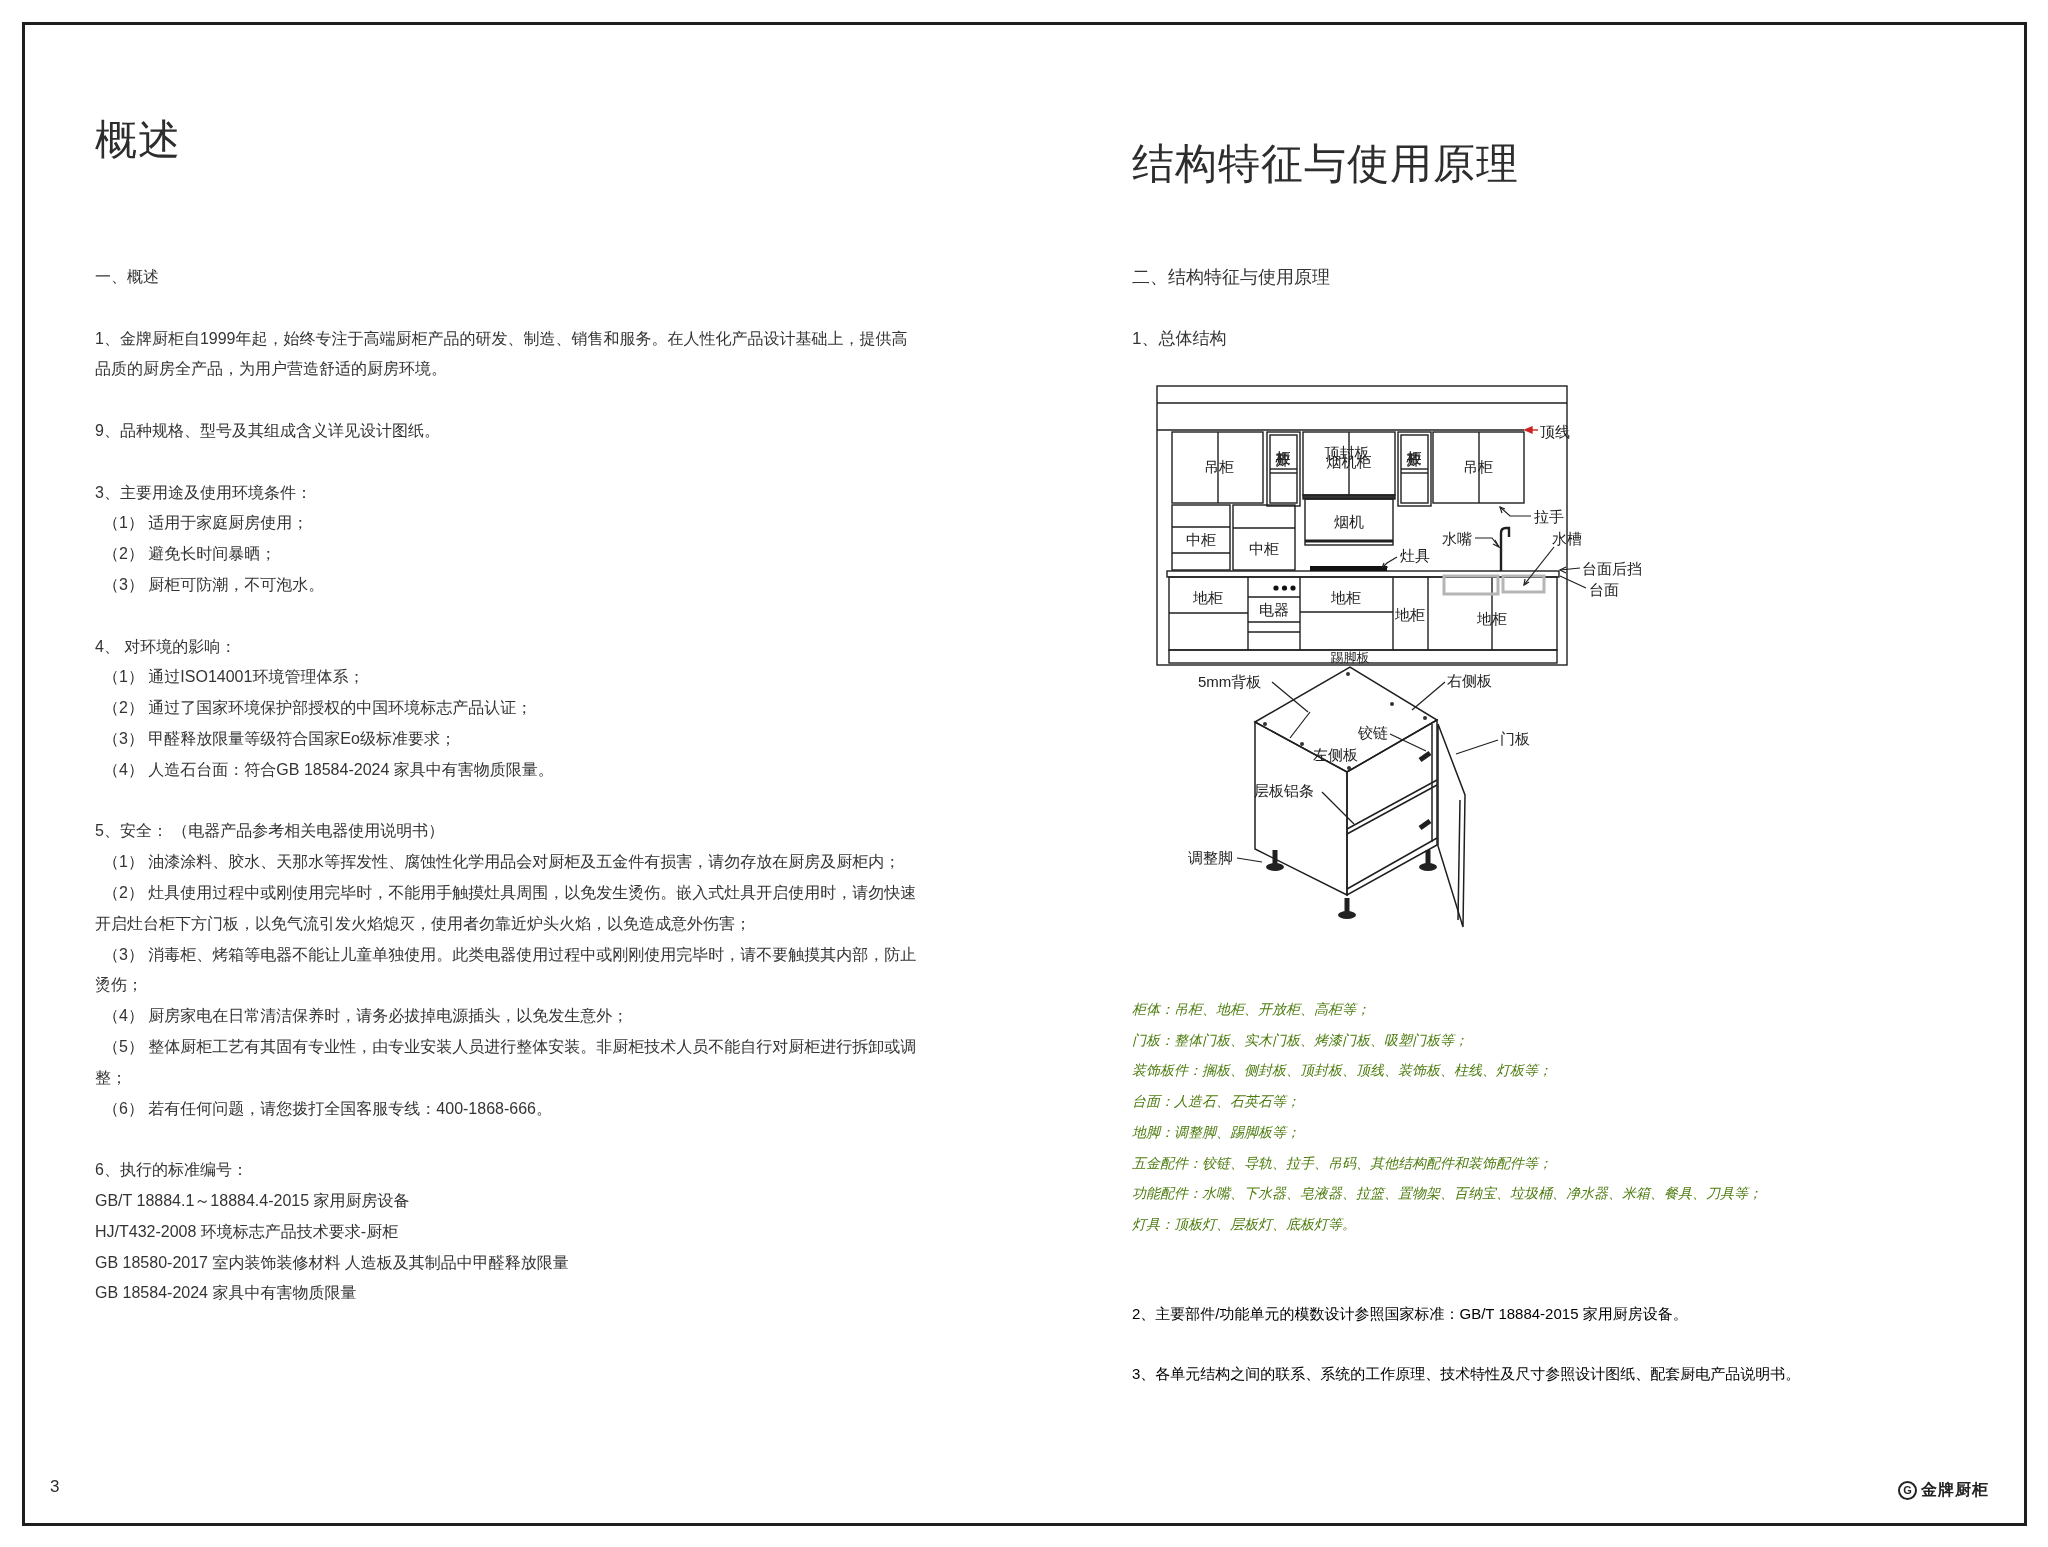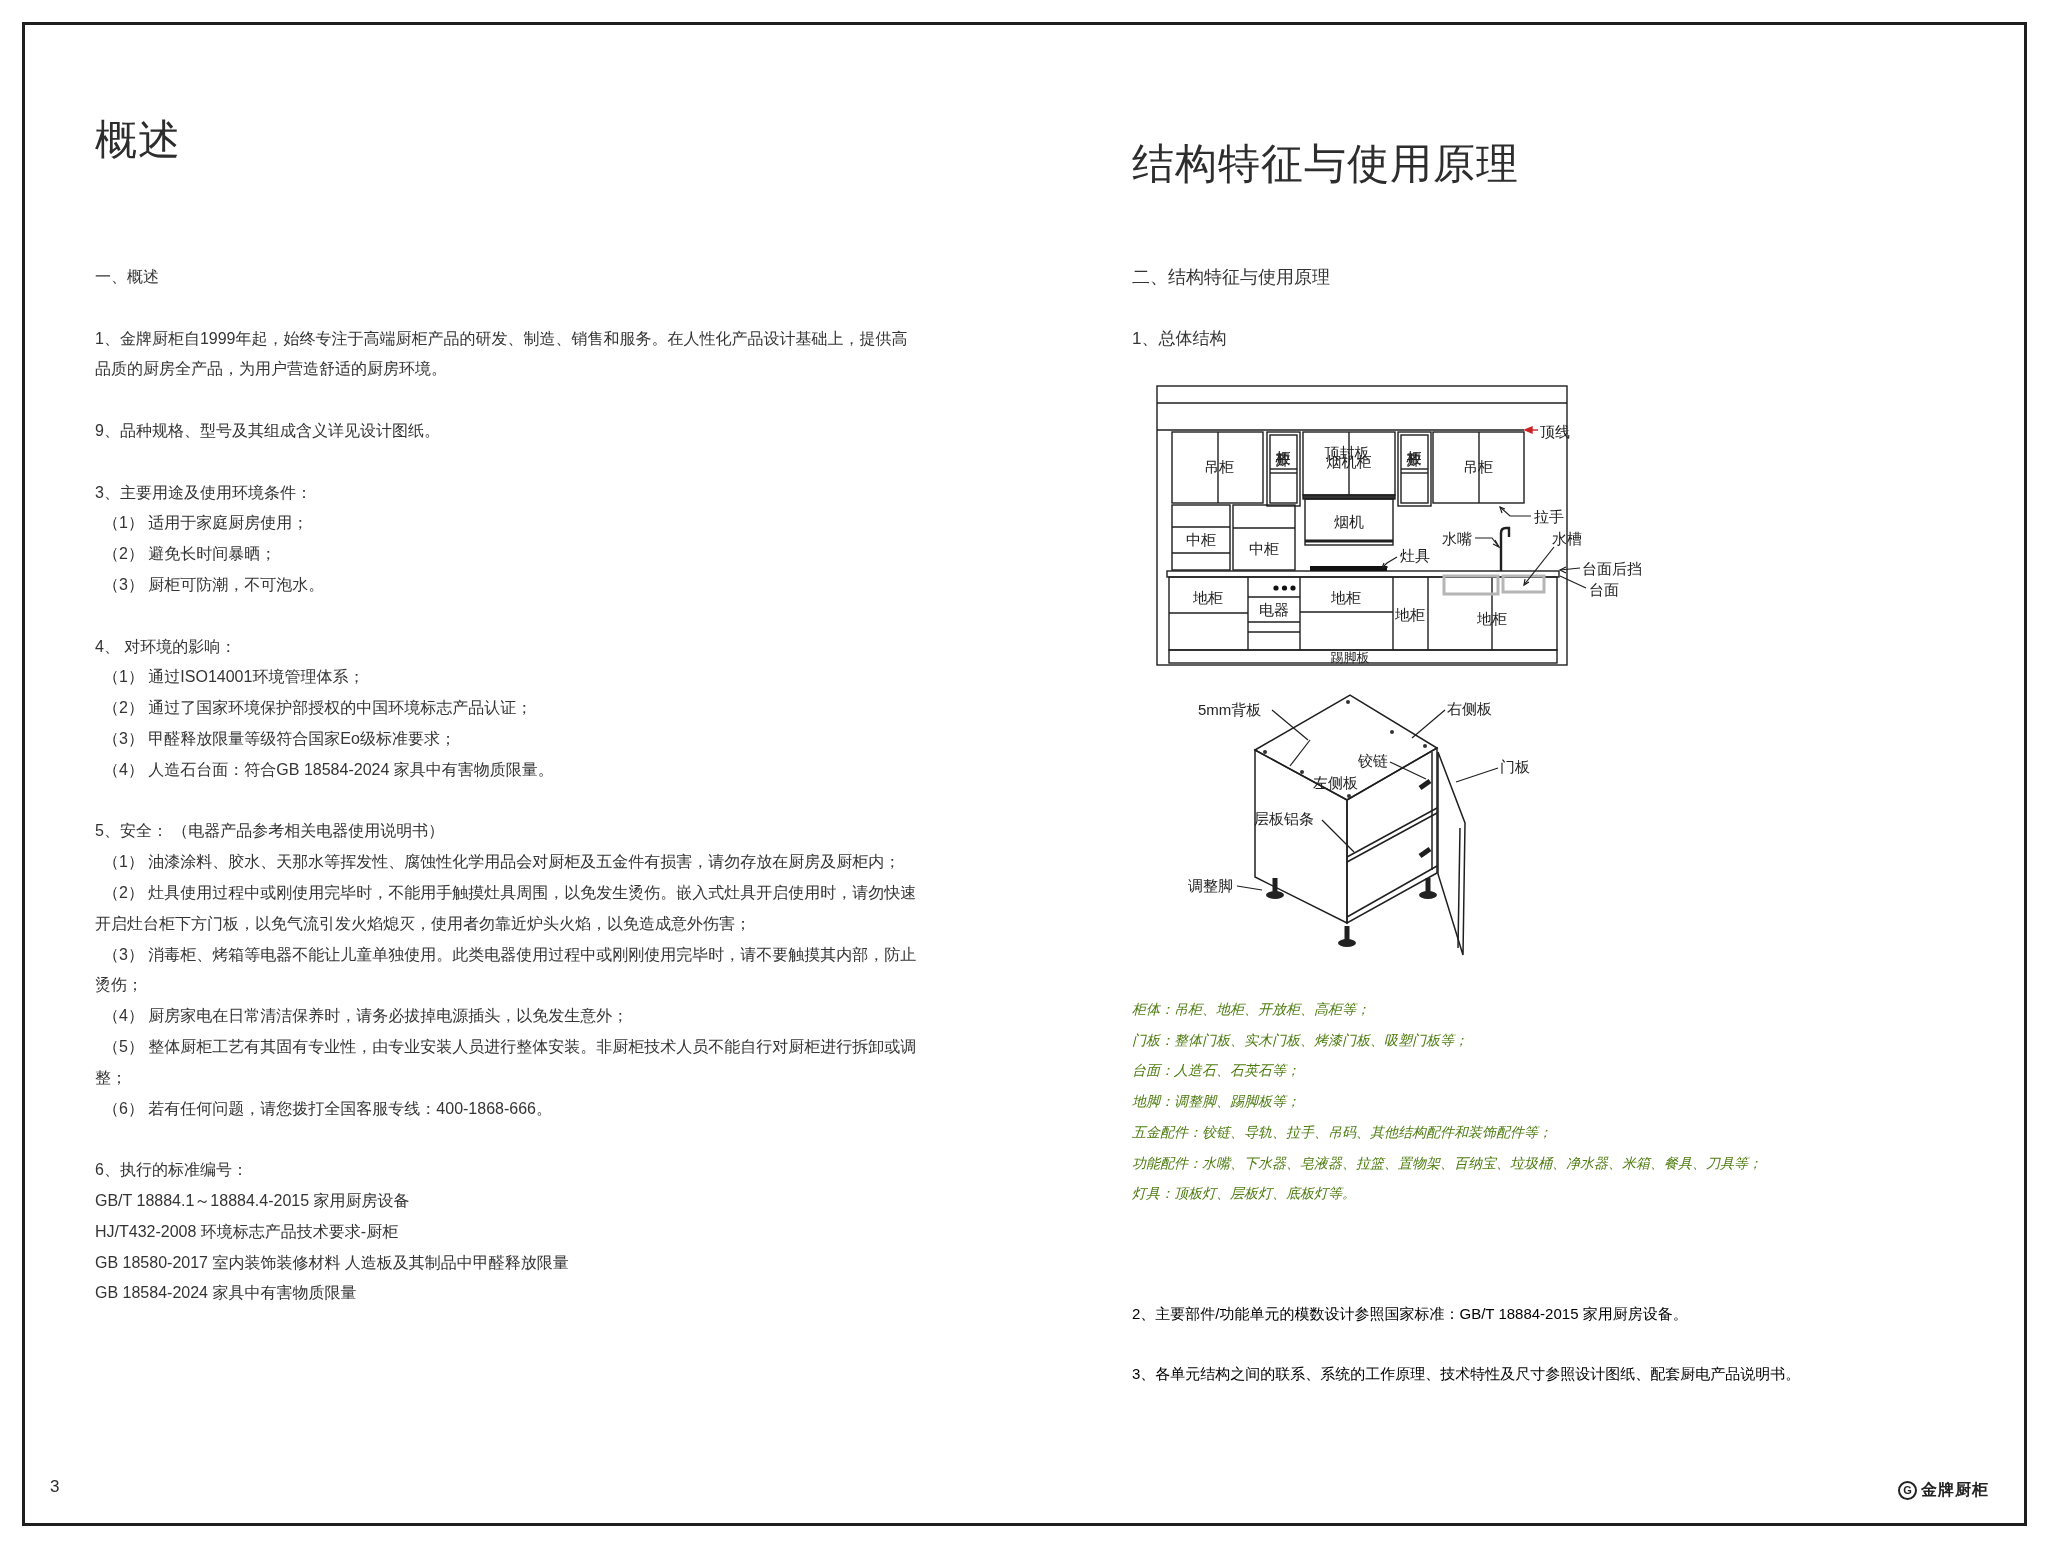--- a/index.html
+++ b/index.html
@@ -204,21 +204,21 @@
   <div class="dlabel" style="left:427px; top:175px;">台面后挡</div>
   <div class="dlabel" style="left:434px; top:196px;">台面</div>
   <div class="dlabel ctr" style="left:25px; top:204px; width:56px;">地柜</div>
   <div class="dlabel ctr" style="left:91px; top:216px; width:56px;">电器</div>
   <div class="dlabel ctr" style="left:163px; top:204px; width:56px;">地柜</div>
   <div class="dlabel ctr" style="left:227px; top:221px; width:56px;">地柜</div>
   <div class="dlabel ctr" style="left:309px; top:225px; width:56px;">地柜</div>
   <div class="dlabel ctr sm" style="left:165px; top:264px; width:60px;">踢脚板</div>
 </div>
 
-<div class="diagram" style="left:1150px; top:680px; width:520px; height:320px;">
+<div class="diagram" style="left:1150px; top:652px; width:520px; height:320px;">
   <svg width="520" height="320" viewBox="0 0 520 320">
     <g stroke="#1f1f1f" fill="none" stroke-width="1.5">
       <polygon points="105,70 200,15 287,68 197,120"></polygon>
       <polygon points="105,70 197,120 197,243 105,197"></polygon>
       <polygon points="197,120 287,68 287,193 197,243"></polygon>
       <line x1="282" y1="72" x2="282" y2="190"></line>
       <line x1="197" y1="177" x2="287" y2="128"></line>
       <line x1="197" y1="182" x2="287" y2="133"></line>
       <line x1="197" y1="237" x2="287" y2="186"></line>
       <polygon points="288,72 315,143 313,275 288,194"></polygon>
@@ -257,20 +257,21 @@
   <div class="dlabel" style="left:163px; top:52px;margin-top:42px;">左侧板</div>
   <div class="dlabel" style="left:208px; top:72px;">铰链</div>
   <div class="dlabel" style="left:350px; top:78px;">门板</div>
   <div class="dlabel" style="left:104px; top:130px;">层板铝条</div>
   <div class="dlabel" style="left:38px; top:197px;">调整脚</div>
 </div>
 
 <div class="rc-list">
   <div>柜体：吊柜、地柜、开放柜、高柜等；</div>
   <div>门板：整体门板、实木门板、烤漆门板、吸塑门板等；</div>
+  <div>装饰板件：搁板、侧封板、顶封板、顶线、装饰板、柱线、灯板等；</div>
   <div>台面：人造石、石英石等；</div>
   <div>地脚：调整脚、踢脚板等；</div>
   <div>五金配件：铰链、导轨、拉手、吊码、其他结构配件和装饰配件等；</div>
   <div>功能配件：水嘴、下水器、皂液器、拉篮、置物架、百纳宝、垃圾桶、净水器、米箱、餐具、刀具等；</div>
   <div>灯具：顶板灯、层板灯、底板灯等。</div>
 </div>
 
 <div class="rc-p" style="top:1299px;">2、主要部件/功能单元的模数设计参照国家标准：GB/T 18884-2015 家用厨房设备。</div>
 <div class="rc-p" style="top:1359px;">3、各单元结构之间的联系、系统的工作原理、技术特性及尺寸参照设计图纸、配套厨电产品说明书。</div>
 

